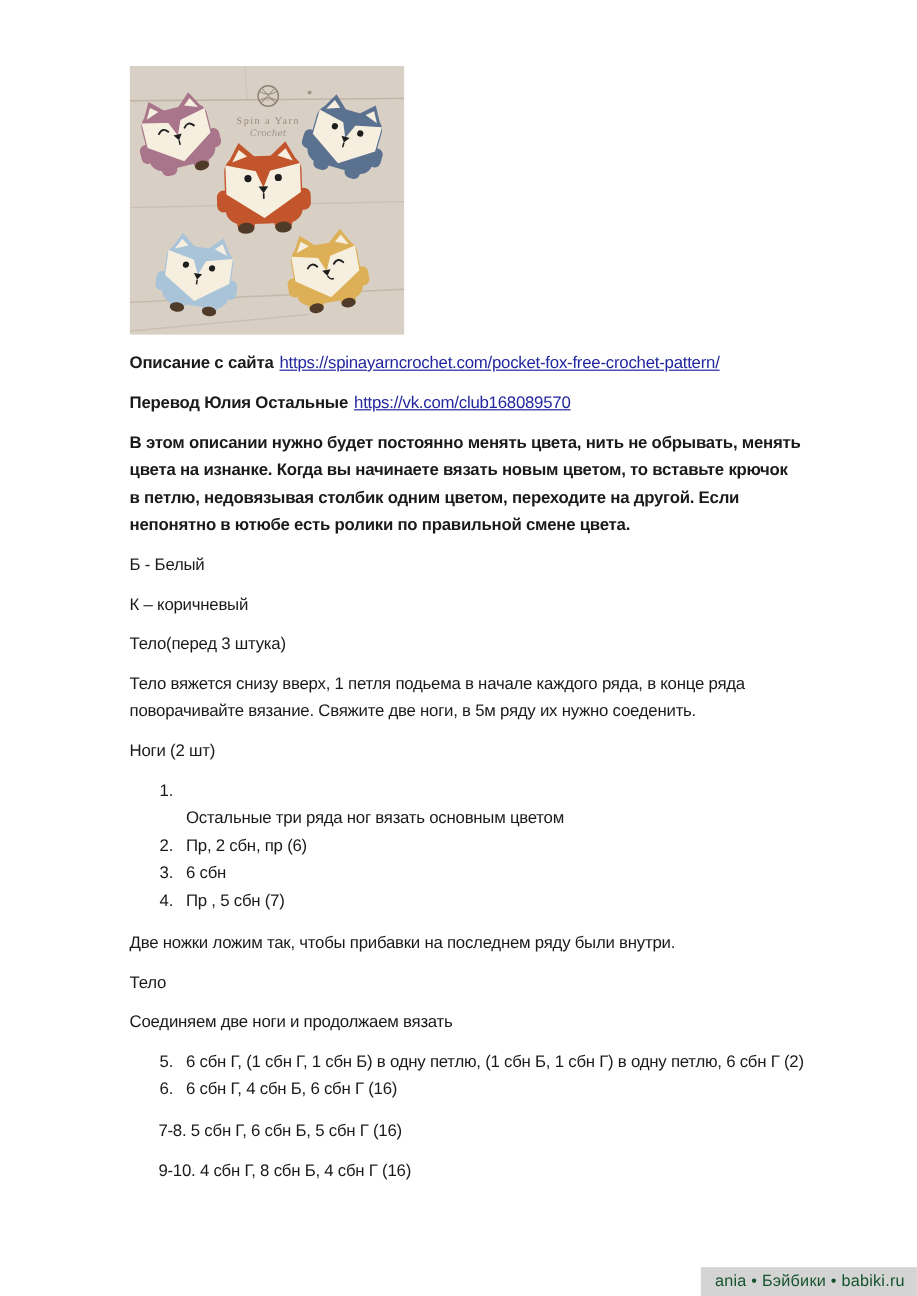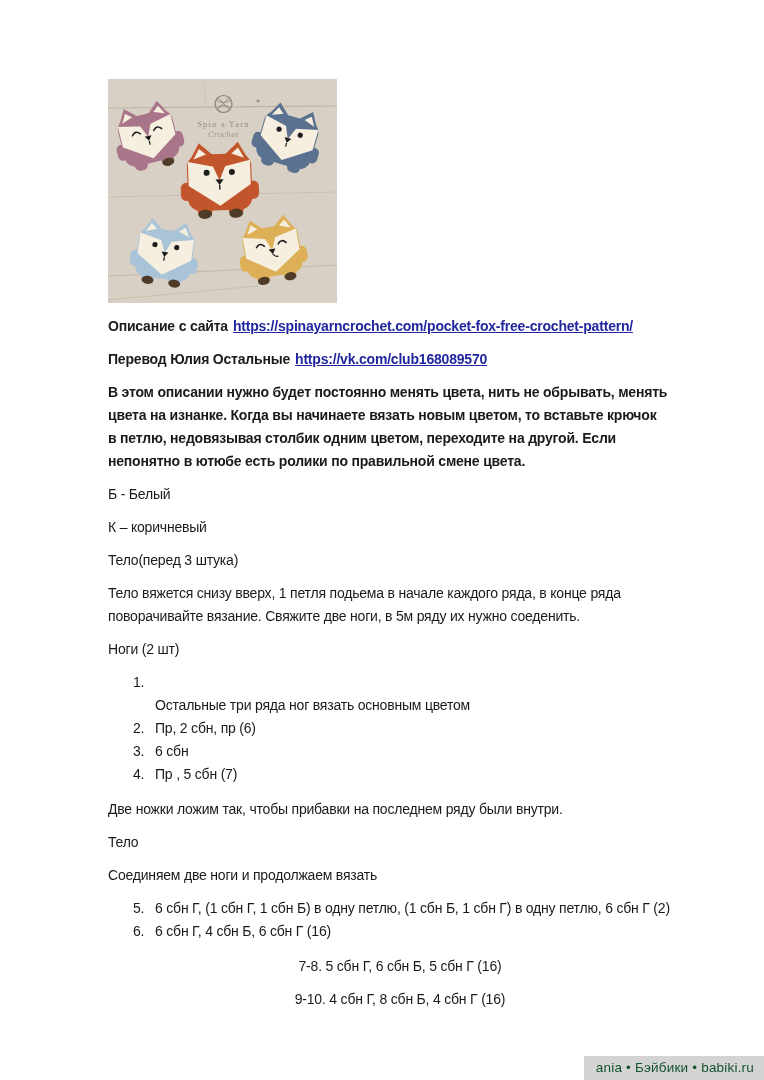--- a/index.html
+++ b/index.html
@@ -5,38 +5,38 @@
   html,body{margin:0;padding:0;}
   body{
     width:764px;height:1080px;position:relative;overflow:hidden;
     background:#ffffff;
     font-family:"Liberation Sans","DejaVu Sans",sans-serif;
     color:#1a1a1a;
     -webkit-font-smoothing:antialiased;
   }
   .page{position:absolute;inset:0;}
   .photo-wrap{
-    margin:79px 0 0 108px;width:221px;height:224px;
+    margin:55px 0 0 108px;width:221px;height:224px;
   }
   .content{
     margin:12px 0 0 108px;width:560px;
     font-size:14px;line-height:23px;letter-spacing:-0.2px;
   }
   p{margin:0 0 10px 0;}
   .b{font-weight:bold;}
   a.doc-link{
-    color:#22269e;font-weight:bold;text-decoration:underline;cursor:pointer;text-align:center;
+    color:#22269e;font-weight:normal;text-decoration:underline;cursor:pointer;text-align:center;
   }
   .label-inline{margin-right:5px;}
   ol.steps{list-style:none;margin:0 0 10px 0;padding:0;}
   ol.steps li{display:flex;align-items:flex-start;line-height:23px;}
   ol.steps .num{flex:0 0 22px;margin-left:25px;}
   ol.steps .step-text{flex:1 1 auto;}
   ol.steps.nowrap .step-text{white-space:nowrap;}
-  .indented{margin-left:24px;text-align:center;}
+  .indented{margin-left:24px;}
   .spacer-sm{height:2px;}
   .watermark{
     position:absolute;right:0;bottom:0;
     background:#d4d4d4;color:#14532d;
     font-size:13.5px;line-height:16px;padding:4px 10px 4px 12px;
     letter-spacing:0.2px;
   }
 </style>
 </head>
 <body>

